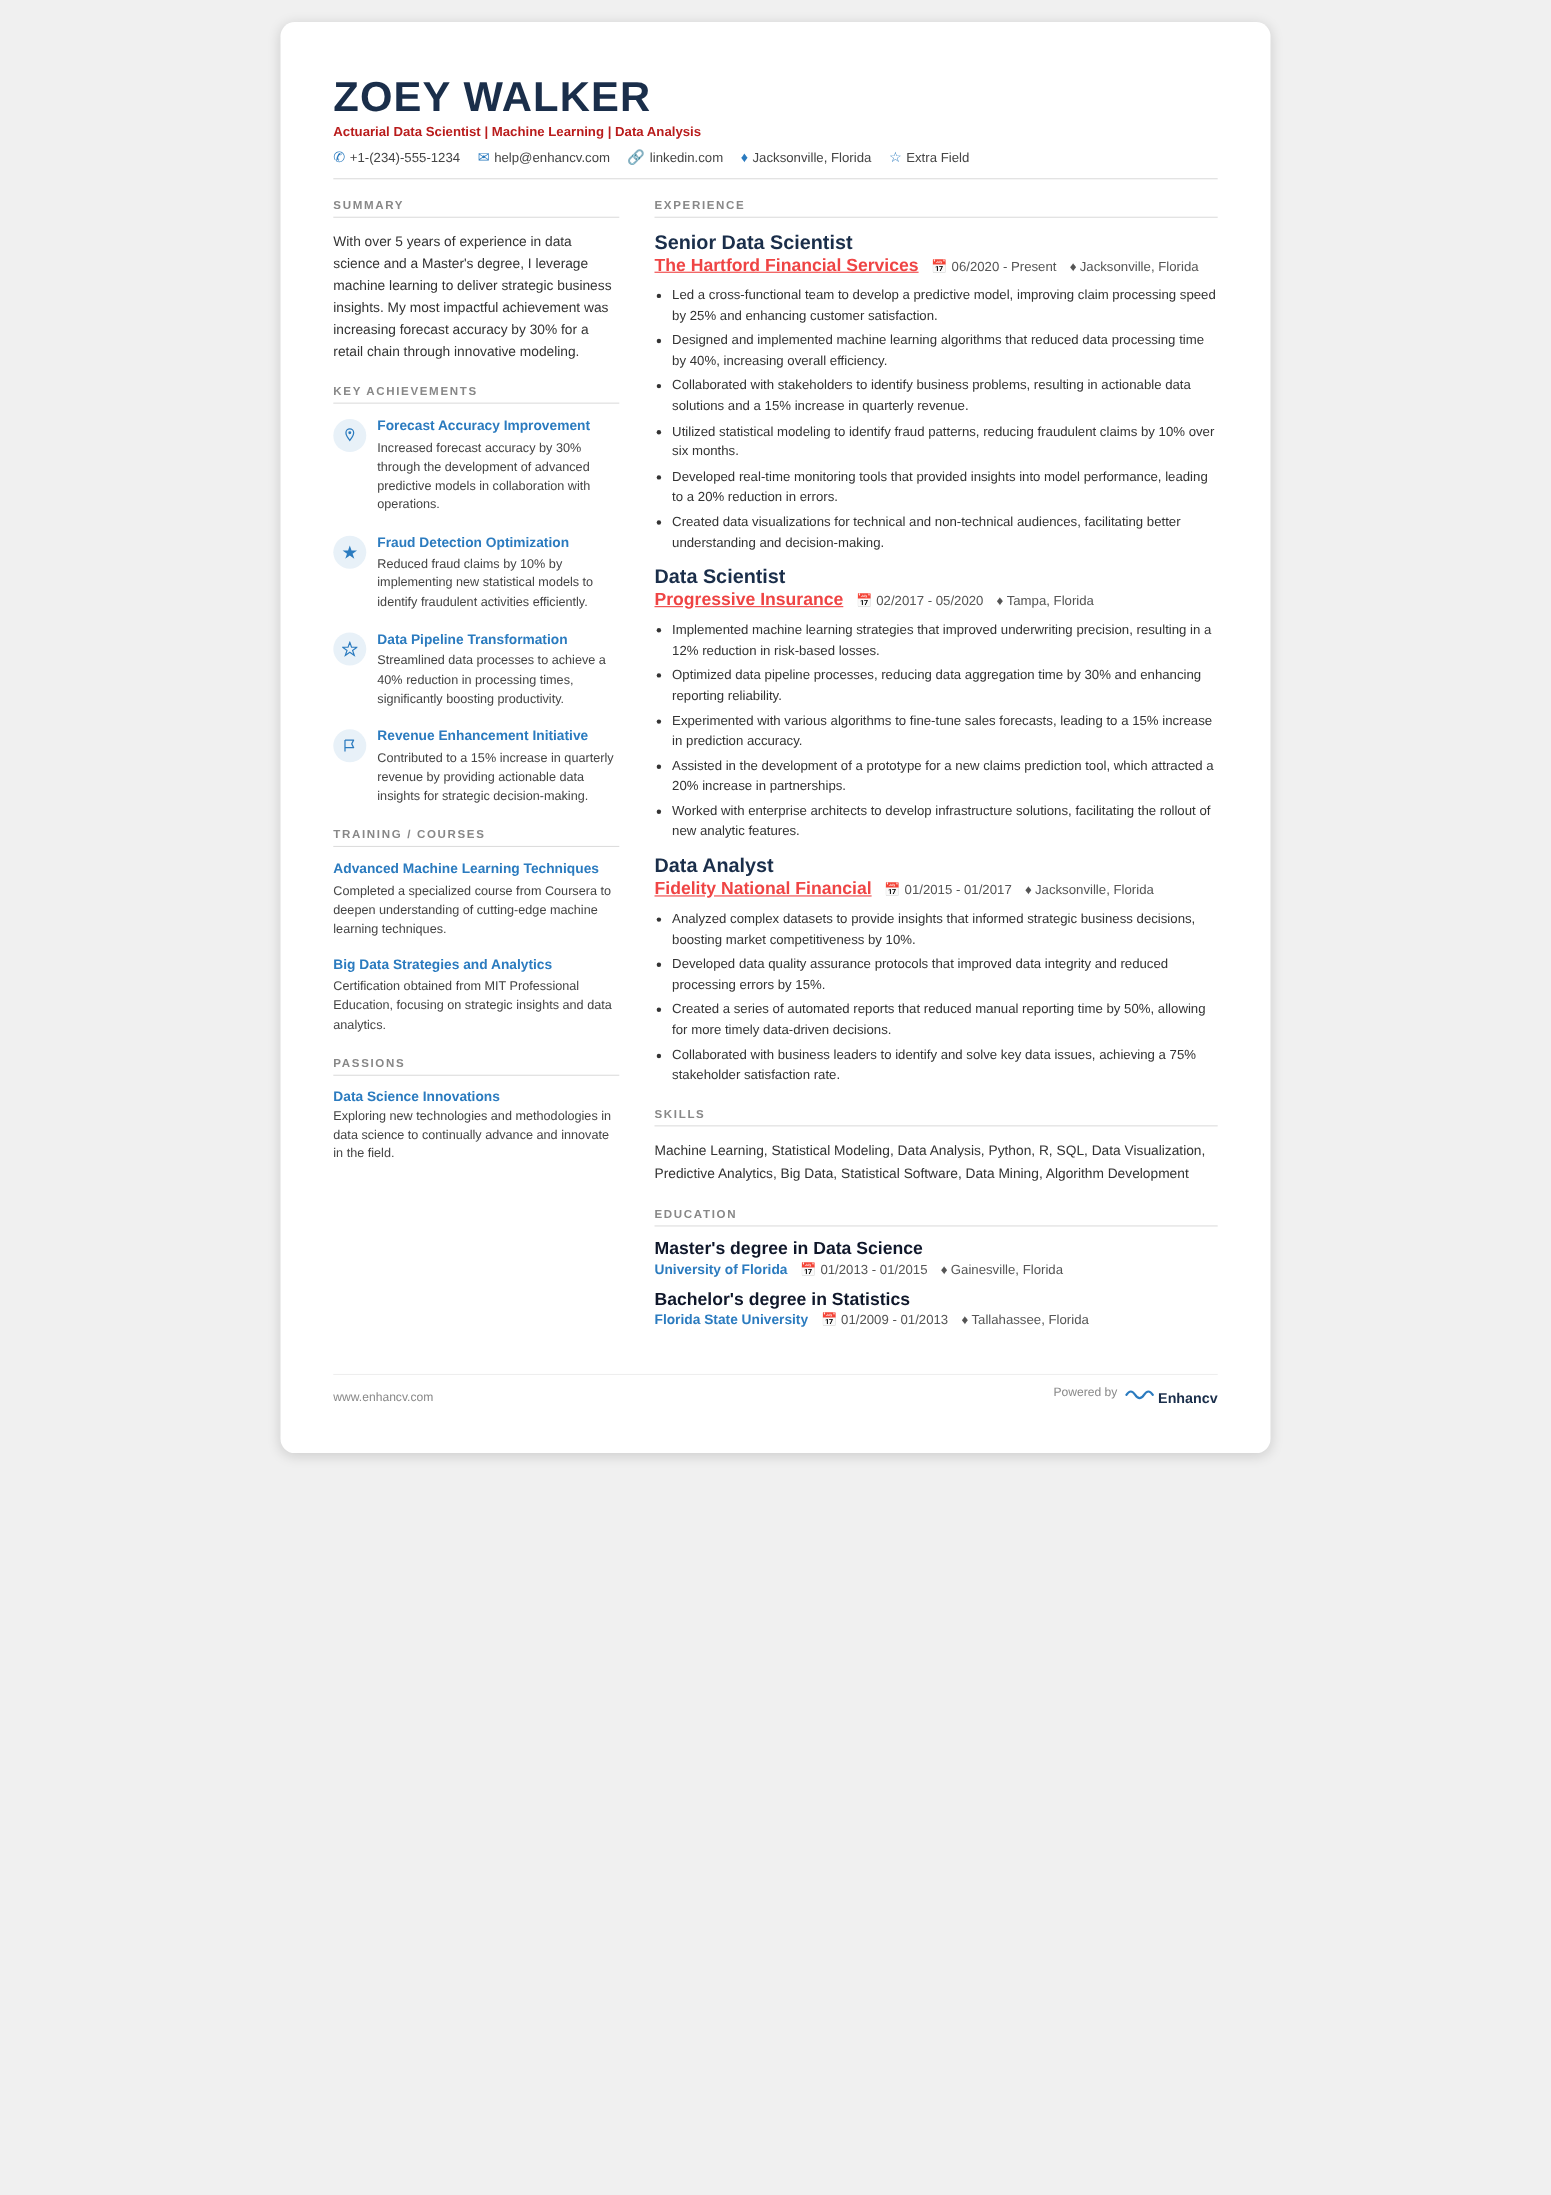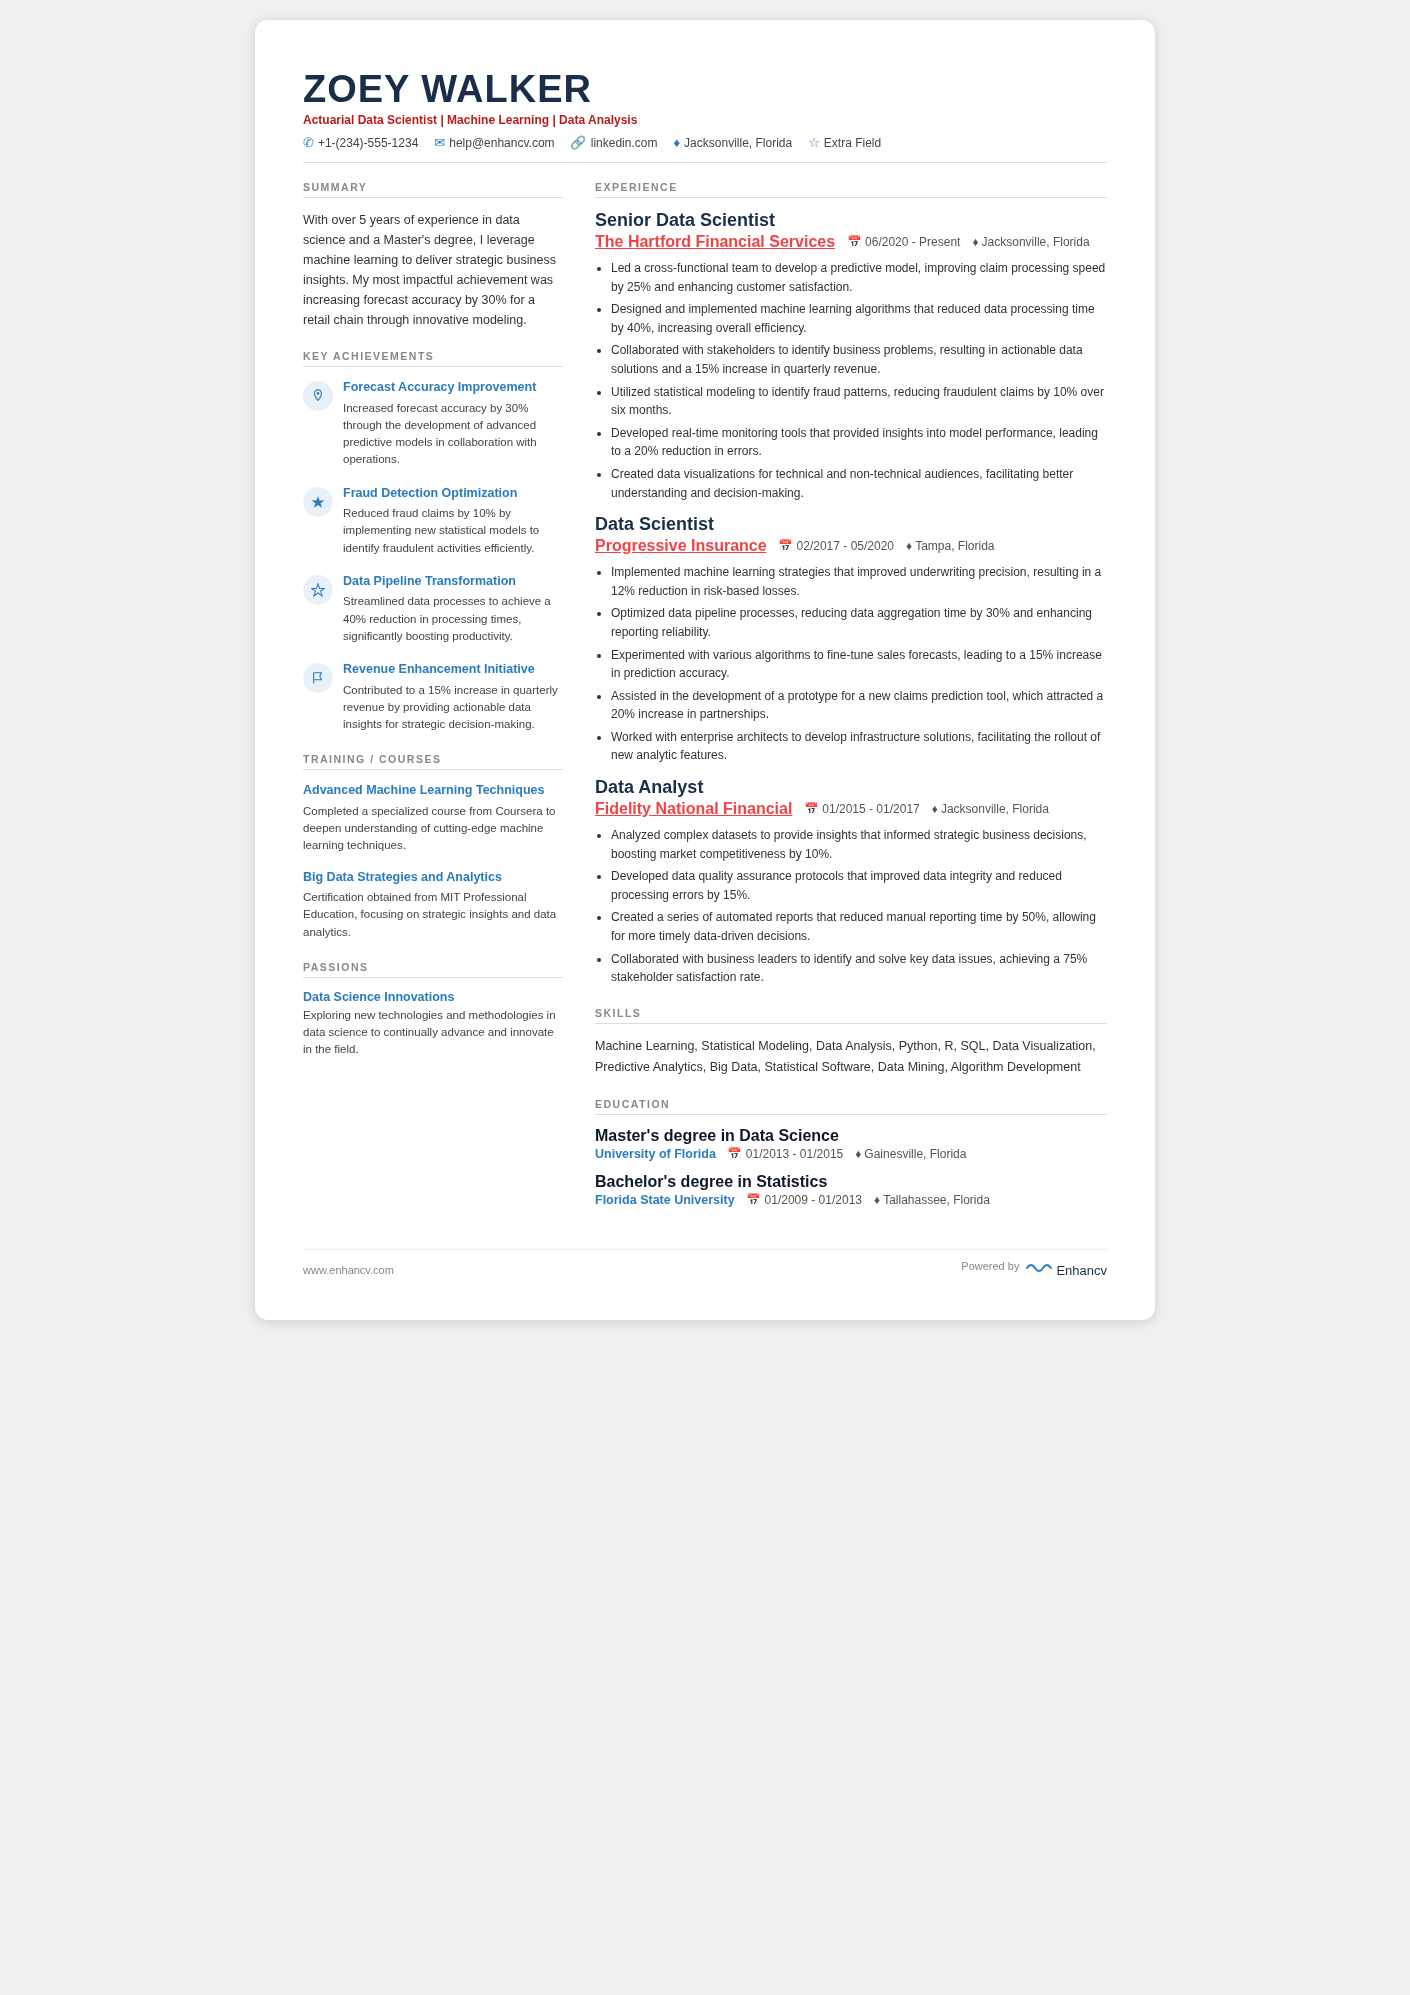--- a/index.html
+++ b/index.html
@@ -222,21 +222,21 @@
       font-size: 11px;
       color: #888;
     }
     .enhancv-logo {
       display: flex;
       align-items: center;
       gap: 3px;
     }
     .enhancv-logo-text {
       font-size: 13px;
-      font-weight: 400;
+      font-weight: 700;
       color: #1a2e4a;
     }
     .enhancv-logo-icon {
       font-size: 16px;
       color: #2b7bbf;
     }
   </style>
 </head>
 <body>
 

